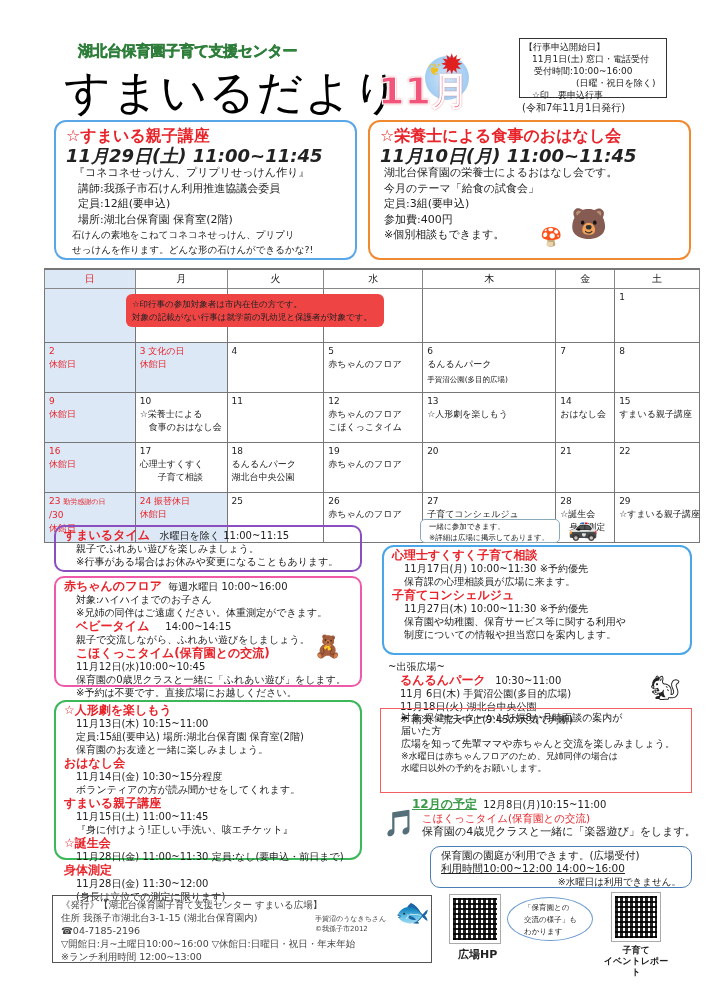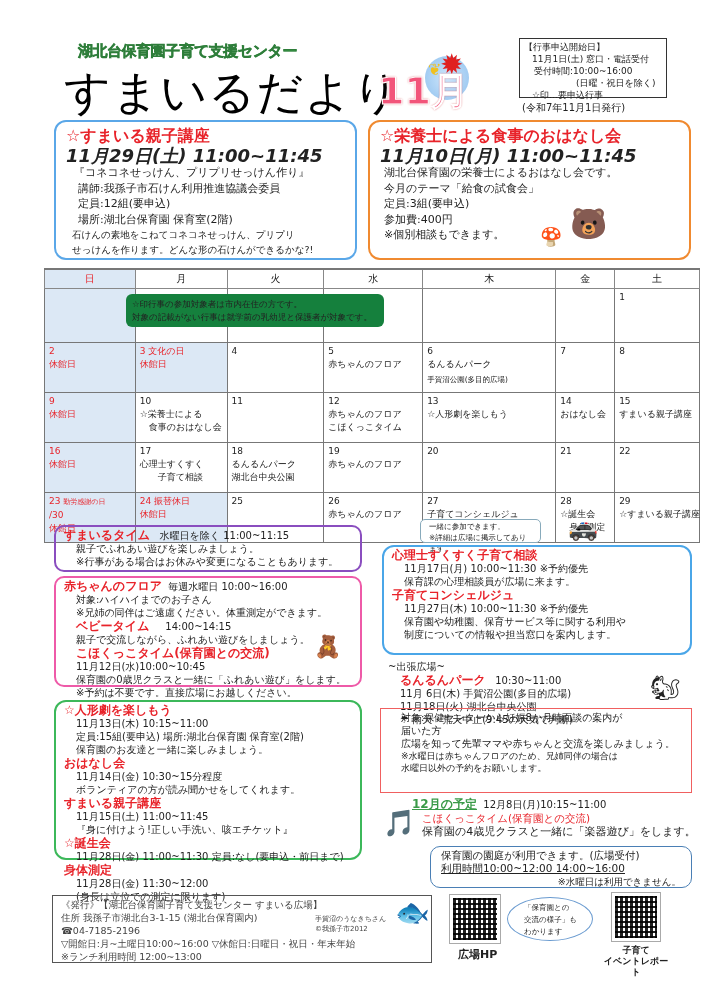--- a/index.html
+++ b/index.html
@@ -24,22 +24,22 @@
 .box-date{font-size:18px;font-weight:bold;font-style:italic;line-height:19px}
 .line{font-size:11px;line-height:15.5px;white-space:nowrap}
 .small{font-size:9.5px;line-height:15px;white-space:nowrap}
 
 #calendar{left:44px;top:268px;width:656px;border-collapse:collapse;table-layout:fixed}
 #calendar th{height:19px;font-weight:normal;font-size:10px;border:1px solid #888;border-top:2px solid #777}
 #calendar td{border:1px solid #777;vertical-align:top;padding:2px 4px;font-size:9px;line-height:13px;height:50px}
 #calendar .sun{background:#dce8f5;color:#e8232a}
 #calendar .hol{background:#dce8f5;color:#e8232a}
 .tiny{font-size:7px}
-#notice{left:126px;top:294px;width:258px;height:33px;background:#15803d;border-radius:6px;font-size:8.5px;line-height:13px;padding:4px 6px}
-#bubble{left:420px;top:519px;width:121px;height:24px;border:1px solid #8ab;border-radius:5px;font-size:7.5px;line-height:11px;padding:1px 8px;background:#fff}
+#notice{left:126px;top:294px;width:258px;height:33px;background:#ef4444;border-radius:6px;font-size:8.5px;line-height:13px;padding:4px 6px}
+#bubble{left:420px;top:519px;width:140px;height:24px;border:1px solid #8ab;border-radius:5px;font-size:7.5px;line-height:11px;padding:1px 8px;background:#fff}
 #car{left:568px;top:514px;font-size:24px}
 
 #box-smile{left:54px;top:525px;width:308px;height:47px;border:2px solid #8a4ebf;border-radius:10px;padding:1px 8px}
 #box-aka{left:54px;top:576px;width:308px;height:111px;border:2px solid #ee5aa8;border-radius:10px;padding:1px 8px}
 #box-event{left:54px;top:700px;width:308px;height:160px;border:2px solid #3cb85a;border-radius:12px;padding:1px 8px}
 #box-shinri{left:382px;top:545px;width:310px;height:110px;border:2px solid #4aa6e8;border-radius:12px;padding:1px 8px}
 #box-pre{left:380px;top:708px;width:312px;height:85px;border:1.5px solid #f06060;padding:2px 8px}
 #box-garden{left:430px;top:846px;width:262px;height:42px;border:1.5px solid #4a7fb5;border-radius:10px;padding:2px 10px}
 #footer{left:52px;top:895px;width:380px;height:68px;border:1.5px solid #555;padding:2px 8px;font-size:9.5px;line-height:13px;color:#444}
 .lb{font-size:12px;line-height:14px;color:#e8232a;font-weight:bold}

